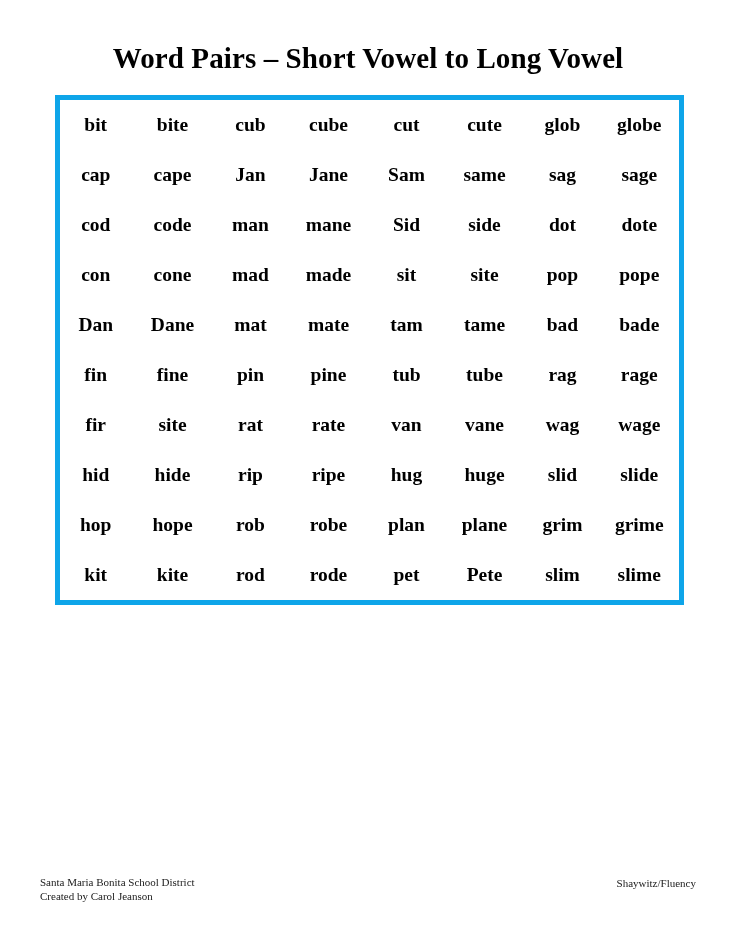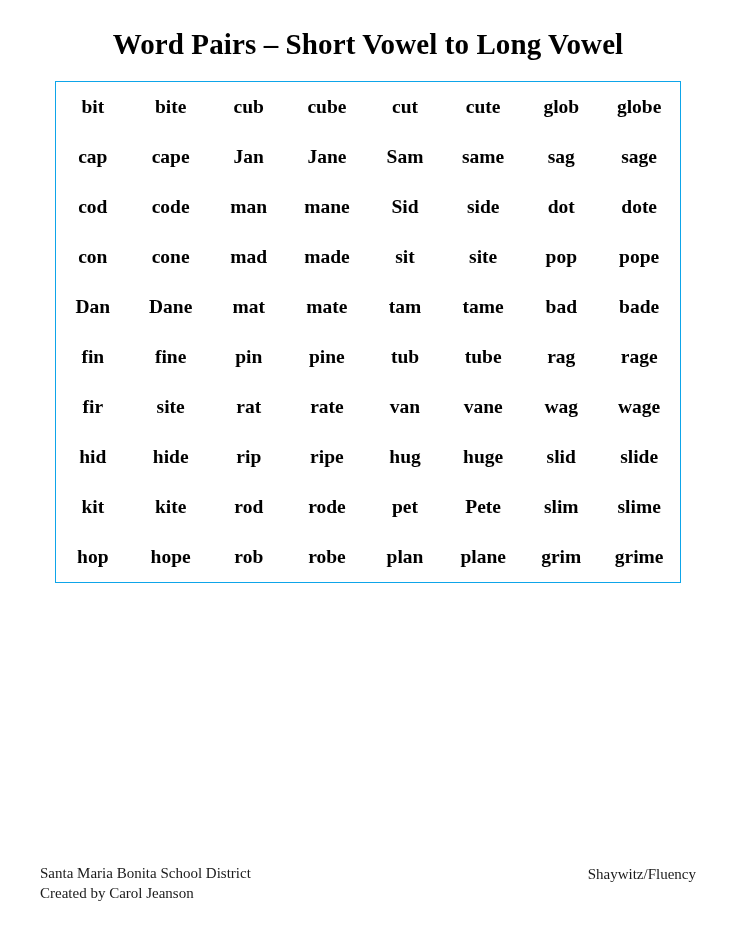--- a/index.html
+++ b/index.html
@@ -23,36 +23,36 @@
     flex-direction: column;
   }
 
   
   .title {
     text-align: center;
     font-size: 29px;
     font-weight: bold;
     letter-spacing: 0.1px;
     margin: 0;
-    padding-top: 28px;
+    padding-top: 42px;
     padding-bottom: 0;
     line-height: 1.15;
     font-family: "Liberation Serif", "DejaVu Serif", serif;
   }
 
   
   .table-wrap {
     margin: 20px auto 0 auto;
     width: 626px;
   }
 
   table.word-table {
     width: 626px;
     border-collapse: collapse;
-    border: 1px solid #0ea5e9;
+    border: 5px solid #0ea5e9;
     table-layout: fixed;
   }
 
   table.word-table td {
     border: none;
     padding: 0;
     height: 50px;
     vertical-align: middle;
     font-size: 19.5px;
     font-weight: bold;
@@ -82,21 +82,21 @@
   
   .footer {
     position: absolute;
     left: 0;
     right: 0;
     bottom: 48px;
     padding: 0 40px 0 40px;
     display: flex;
     justify-content: space-between;
     align-items: flex-start;
-    font-size: 15px;
+    font-size: 11px;
     line-height: 1.32;
     font-family: "Liberation Serif", "DejaVu Serif", serif;
     color: #1a1a1a;
   }
   .footer-left span { display: block; }
   .footer-right { padding-top: 1px; }
 </style>
 </head>
 <body>
 
@@ -191,39 +191,39 @@
             <td class="short">hid</td>
             <td class="long">hide</td>
             <td class="short grp-start">rip</td>
             <td class="long">ripe</td>
             <td class="short grp-start">hug</td>
             <td class="long">huge</td>
             <td class="short grp-start">slid</td>
             <td class="long">slide</td>
           </tr>
           <tr>
+            <td class="short">hop</td>
+            <td class="long">hope</td>
+            <td class="short grp-start">rob</td>
+            <td class="long">robe</td>
+            <td class="short grp-start">plan</td>
+            <td class="long">plane</td>
+            <td class="short grp-start">grim</td>
+            <td class="long">grime</td>
+          </tr>
+          <tr>
             <td class="short">kit</td>
             <td class="long">kite</td>
             <td class="short grp-start">rod</td>
             <td class="long">rode</td>
             <td class="short grp-start">pet</td>
             <td class="long">Pete</td>
             <td class="short grp-start">slim</td>
             <td class="long">slime</td>
           </tr>
-          <tr>
-            <td class="short">hop</td>
-            <td class="long">hope</td>
-            <td class="short grp-start">rob</td>
-            <td class="long">robe</td>
-            <td class="short grp-start">plan</td>
-            <td class="long">plane</td>
-            <td class="short grp-start">grim</td>
-            <td class="long">grime</td>
-          </tr>
         </tbody>
     </table>
   </div>
 
   <div class="footer">
     <div class="footer-left">
       <span>Santa Maria Bonita School District</span>
       <span>Created by Carol Jeanson</span>
     </div>
     <div class="footer-right">Shaywitz/Fluency</div>

